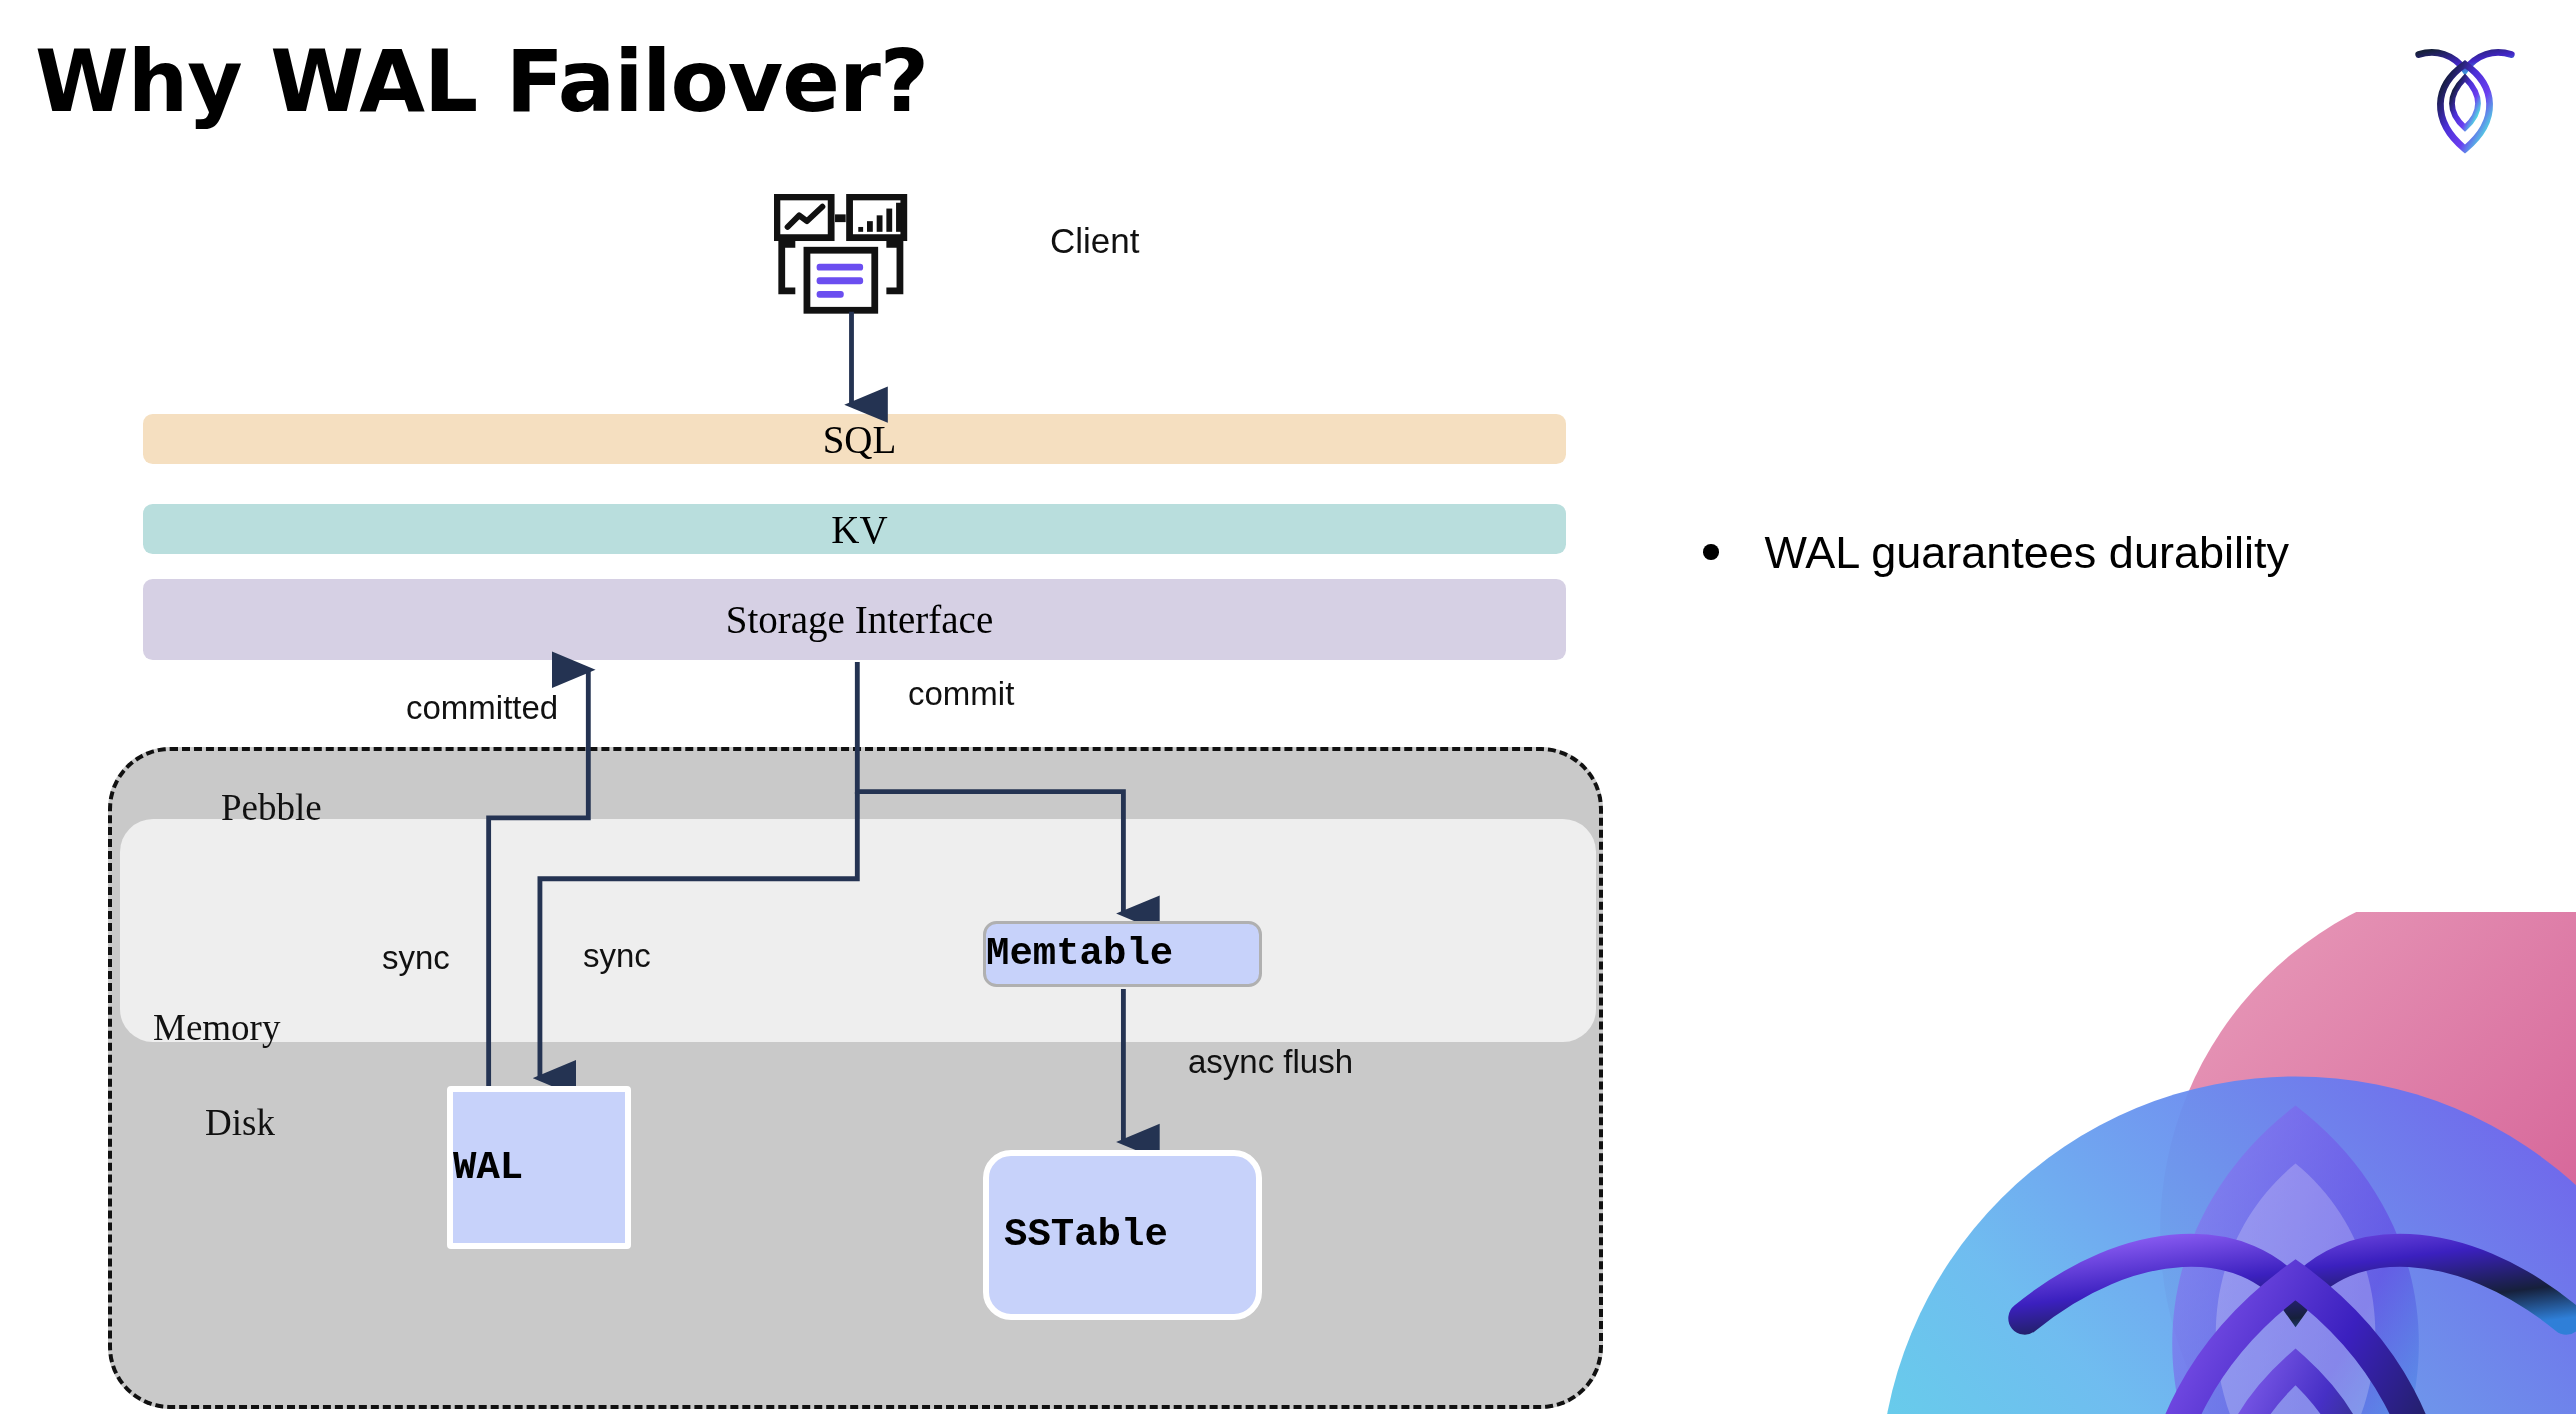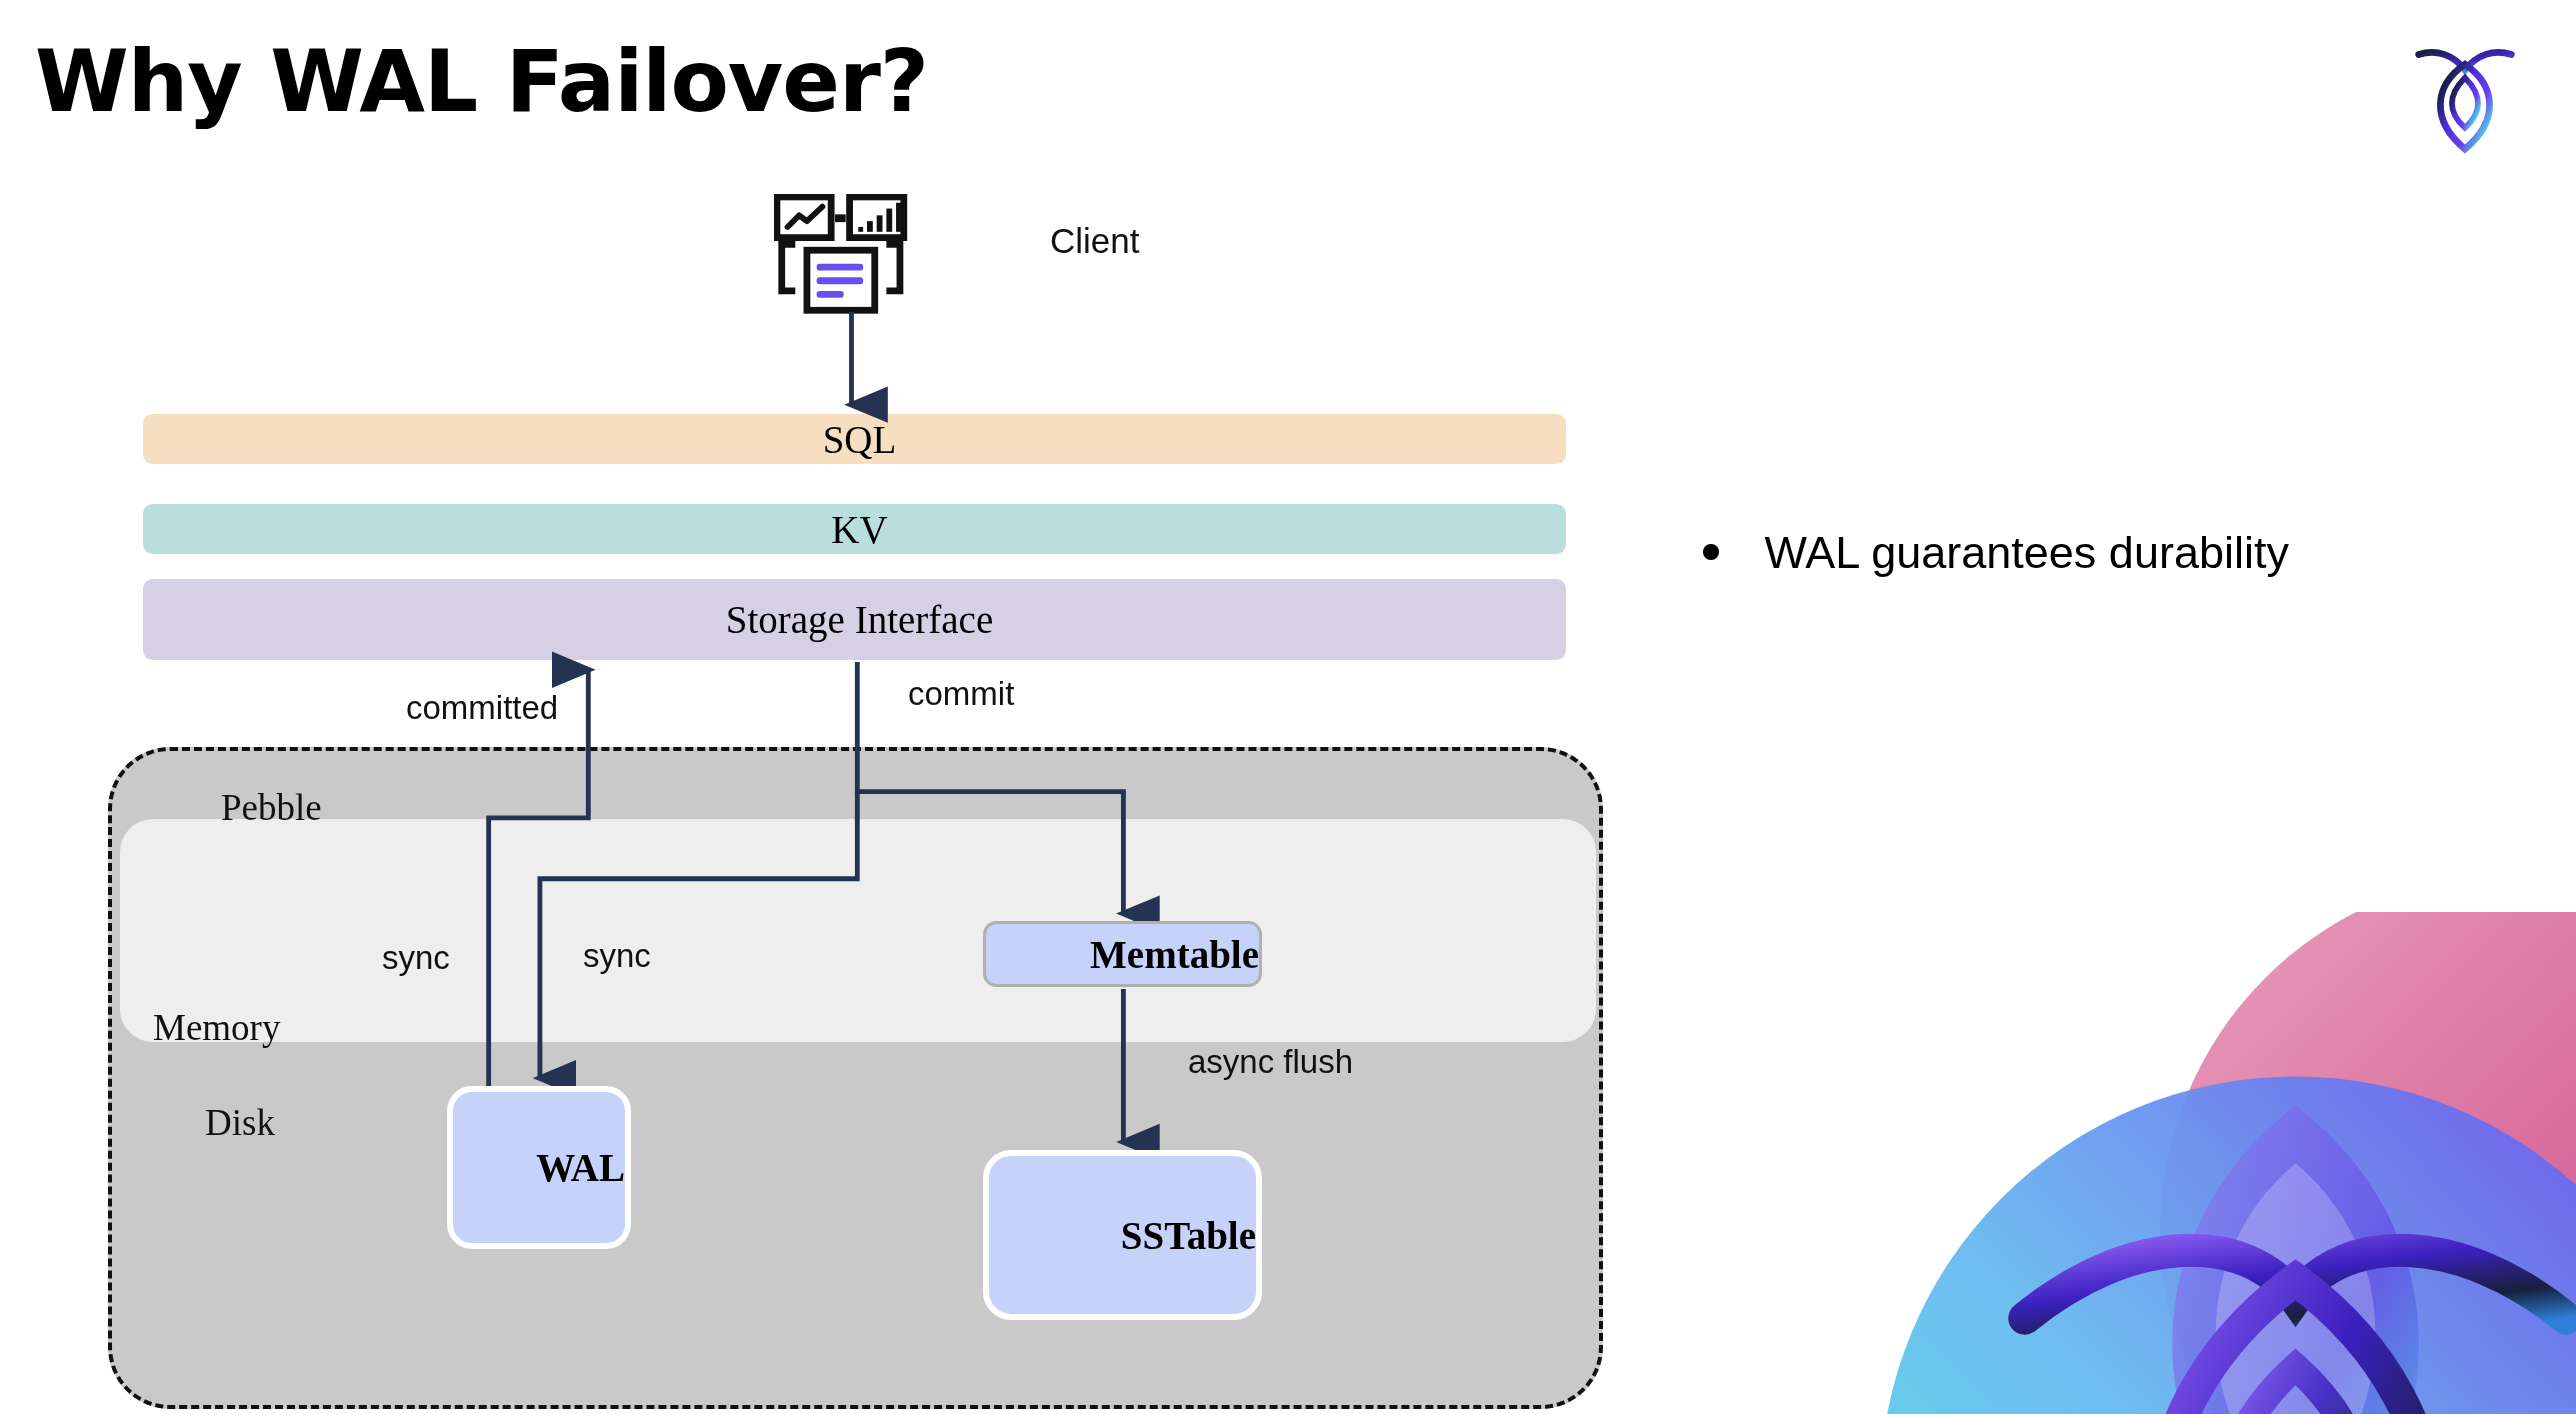--- a/index.html
+++ b/index.html
@@ -58,32 +58,32 @@
     font-size:37px; color:#111;
   }
   #pebble-label { left:221px; top:786px; }
   #memory-label { left:153px; top:1006px; }
   #disk-label   { left:205px; top:1101px; }
 
   
   .node-box {
     position:absolute;
     background:#c7d2fa;
-    display:flex; align-items:center; justify-content:flex-end;
-    font-family:Liberation Serif, serif;
+    display:flex; align-items:center; justify-content:flex-start;
+    font-family:Liberation Mono, monospace;
     font-weight:bold; font-size:39px; color:#000;
     border-radius:19.4px;
   }
   #node-memtable {
     left:983px; top:921px; width:279px; height:66px;
     border:3.9px solid #b0b0b0; border-radius:13.5px;
   }
   #node-wal {
     left:447px; top:1086px; width:184px; height:163px;
-    border:6.8px solid #ffffff; border-radius:25px;
+    border:6.8px solid #ffffff; border-radius:4px;
   }
   #node-sstable {
     left:983px; top:1150px; width:279px; height:170px;
     border:6.8px solid #ffffff; border-radius:28px;padding-left:15px;
   }
 
   
   .edge-label {
     position:absolute;
     font-family:"Liberation Sans", sans-serif;

